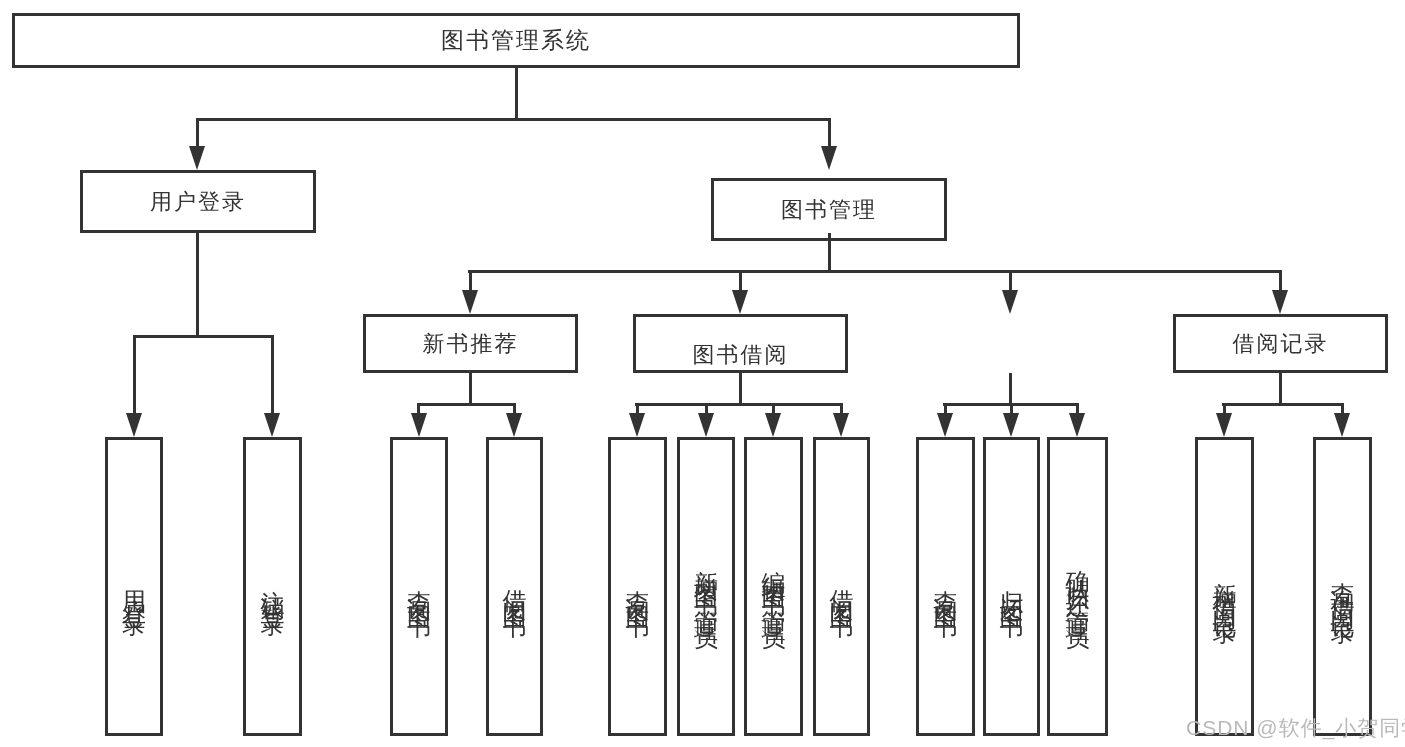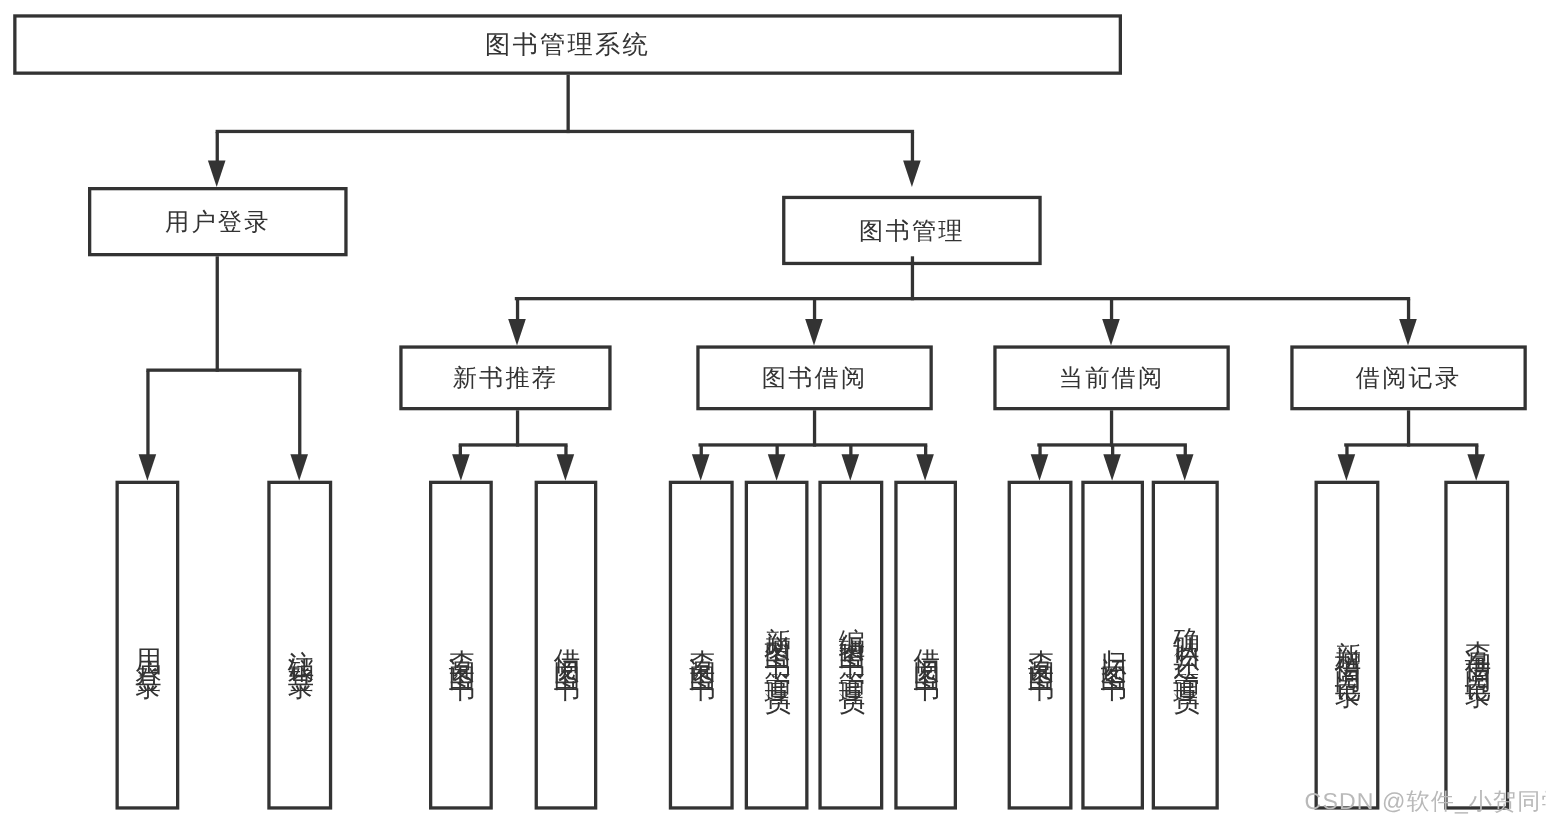--- a/index.html
+++ b/index.html
@@ -101,28 +101,25 @@
     <div class="vline" style="left:469px; top:272px; height:20px;"></div>
     <div class="arrow" style="left:462px; top:290px;"></div>
     <div class="vline" style="left:739px; top:272px; height:20px;"></div>
     <div class="arrow" style="left:732px; top:290px;"></div>
     <div class="vline" style="left:1009px; top:272px; height:20px;"></div>
     <div class="arrow" style="left:1002px; top:290px;"></div>
     <div class="vline" style="left:1279px; top:272px; height:20px;"></div>
     <div class="arrow" style="left:1272px; top:290px;"></div>
   </div>
 
-  <div class="box" style="left:363px; top:314px; width:193px; height:59px;">
+  <div class="box" style="left:363px; top:314px; width:215px; height:59px;">
     <span class="hlabel">新书推荐</span>
   </div>
-  <div class="box" style="left:633px; top:314px; width:215px; height:59px;">
+  <div class="box" style="left:633px; top:314px; width:215px; height:59px;align-items:flex-end;">
     <span class="hlabel">图书借阅</span>
-  </div>
-  <div class="box" style="left:903px; top:314px; width:215px; height:59px;">
-    <span class="hlabel">当前借阅</span>
   </div>
   <div class="box" style="left:1173px; top:314px; width:215px; height:59px;">
     <span class="hlabel">借阅记录</span>
   </div>
 
   <div>
     <div class="vline" style="left:469px; top:373px; height:33px;"></div>
     <div class="hline" style="left:417px; top:403px; width:99px;"></div>
     <div class="vline" style="left:417px; top:405px; height:10px;"></div>
     <div class="arrow" style="left:411px; top:413px;"></div>

